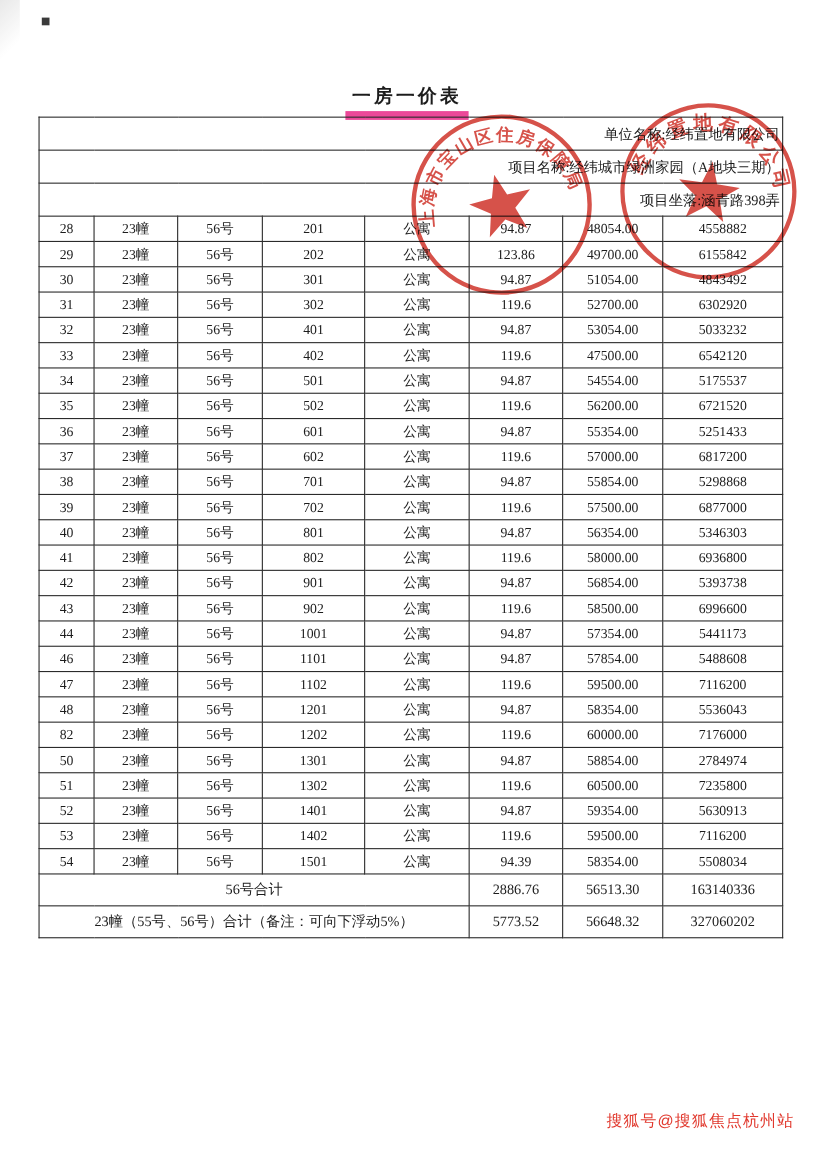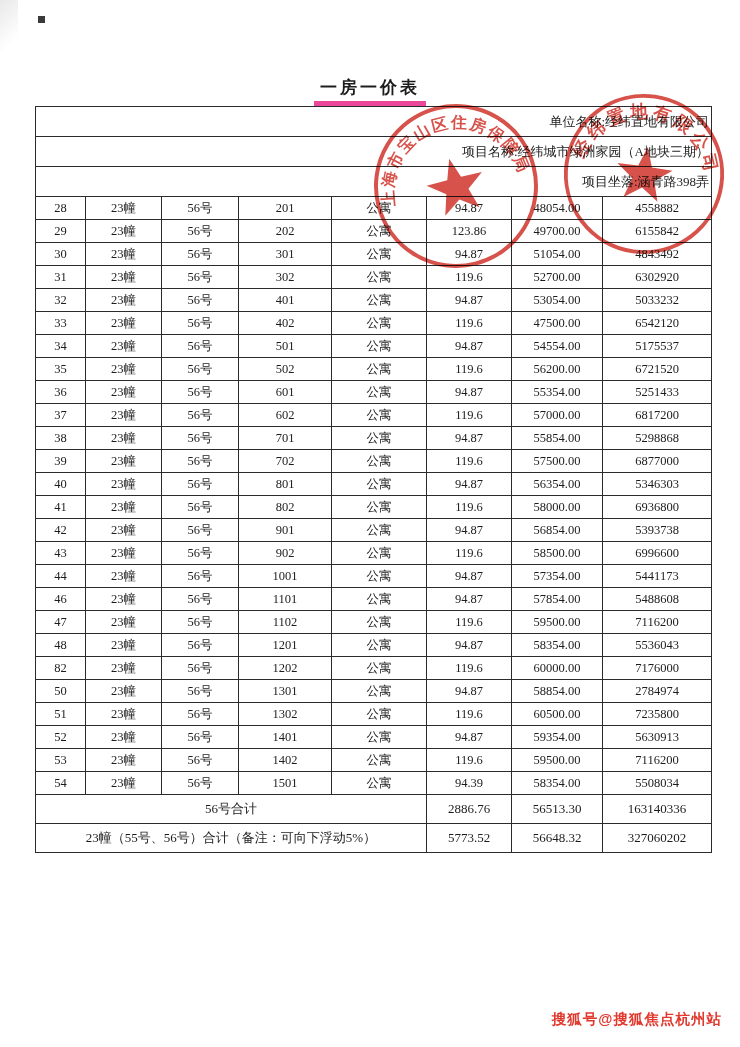--- a/index.html
+++ b/index.html
@@ -30,21 +30,21 @@
     position: absolute;
     top: 76px; left: 0;
     width: 100%;
     text-align: center;
   }
   .doc-title span {
     display: inline-block;
     font-size: 17px;
     font-weight: bold;
     letter-spacing: 3px;
-    border-bottom: 6px solid #ec4899;
+    border-bottom: 8px solid #ec4899;
     padding: 0 6px 2px 6px;
   }
   table.price {
     position: absolute;
     left: 35px; top: 106px;
     width: 676px;
     border-collapse: collapse;
     table-layout: fixed;
   }
   table.price td {
@@ -68,21 +68,21 @@
     mix-blend-mode: multiply;
     opacity: 0.88;
     pointer-events: none;
   }
   .stamp-left  { left: 370px; top: 100px; transform: rotate(-14deg); }
   .stamp-right { left: 560px; top:  90px; transform: rotate(8deg); }
   .watermark {
     position: absolute;
     right: 18px; bottom: 18px;
     font-size: 14.5px;
-    font-weight: bold;
+    font-weight: normal;
     color: #e1382d;
     font-family: "Liberation Sans", sans-serif;
     letter-spacing: 1px;
   }
 </style>
 </head>
 <body>
 
 <div class="page">
 

